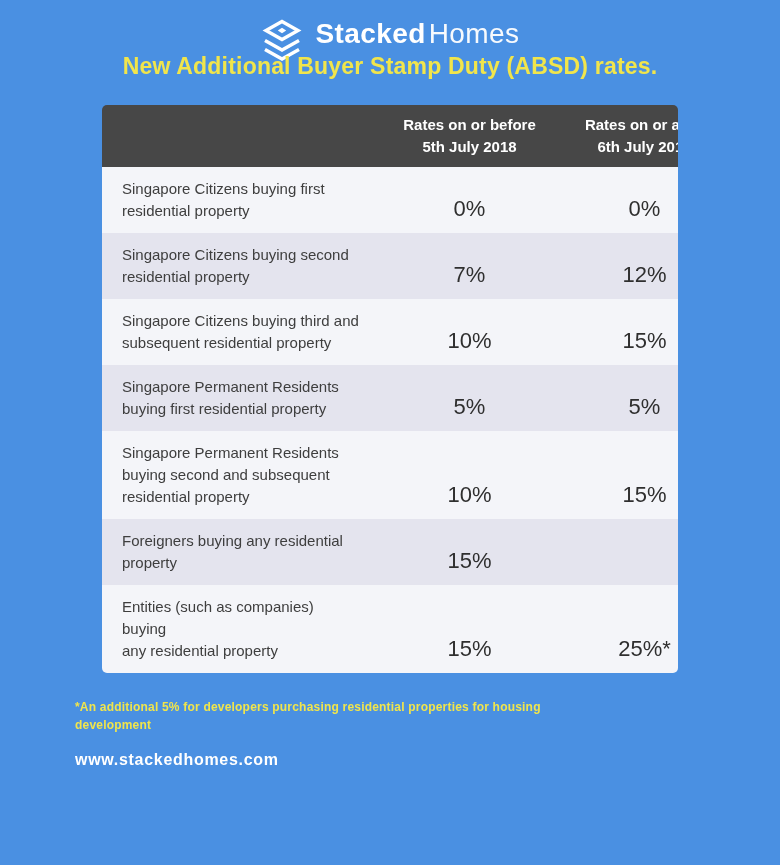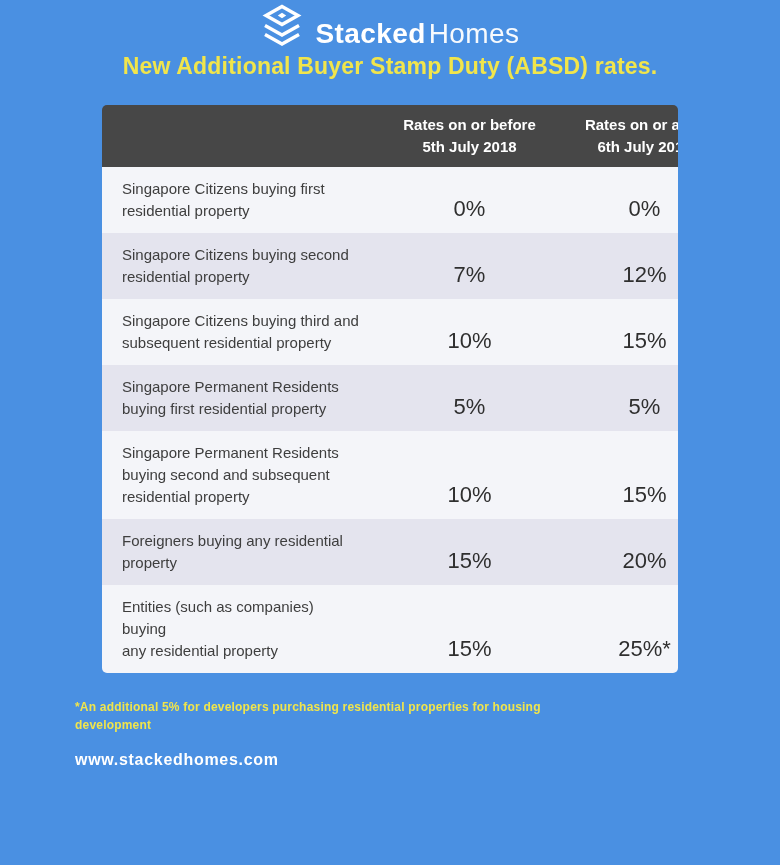--- a/index.html
+++ b/index.html
@@ -17,22 +17,23 @@
     background: var(--bg);
     font-family: "Liberation Sans", sans-serif;
     overflow: hidden;
   }
   .page { width: 780px; height: 865px; position: relative; }
 
   
   .brand {
     display: flex;
     justify-content: center;
-    align-items: flex-end;
+    align-items: flex-start;
     gap: 13px;
+    padding-top: 18px;
     height: 50px;
   }
   .brand-icon svg { display: block; }
   .brand-name {
     color: #fff;
     font-size: 28px;
     display: flex;
     align-items: baseline;
     letter-spacing: 0.4px;
   }
@@ -182,21 +183,20 @@
 buying second and subsequent
 residential property</div>
     <div class="cell rate before">10%</div>
     <div class="cell rate after">15%</div>
   </div>
 
   <div class="trow alt">
     <div class="cell label">Foreigners buying any residential
 property</div>
     <div class="cell rate before">15%</div>
-    <div class="cell rate after">20%</div>
   </div>
 
   <div class="trow light">
     <div class="cell label">Entities (such as companies) buying
 any residential property</div>
     <div class="cell rate before">15%</div>
     <div class="cell rate after">25%*</div>
   </div>
 </div>
   </div>

